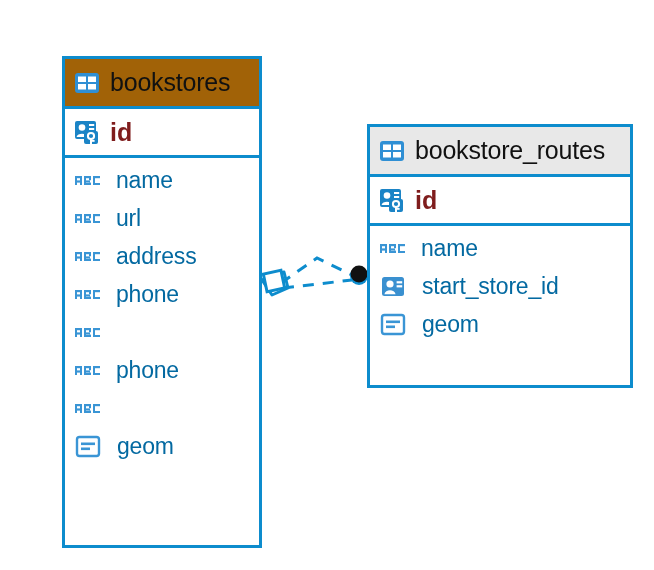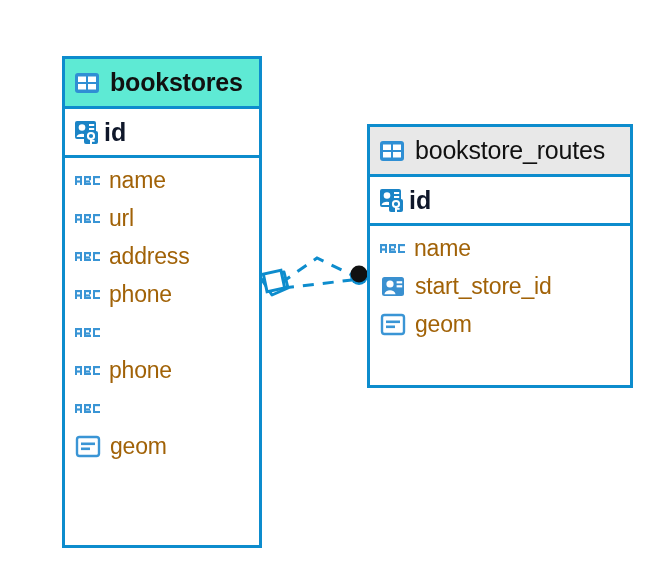--- a/index.html
+++ b/index.html
@@ -37,21 +37,21 @@
   }
 
   .entity-header {
     box-sizing: border-box;
     display: flex;
     align-items: center;
     height: 50px;
     padding-left: 8px;
     border-bottom: 3px solid #0d8ccd;
   }
-  .entity-header.selected { background: #5eead4; font-weight: bold; }
+  .entity-header.selected { background: #a16207; }
   .entity-header.plain    { background: #e8e8e8; }
 
   .entity-title {
     font-size: 25px;
     color: #111111;
     margin-left: 9px;
     white-space: nowrap;
     letter-spacing: -0.2px;
   }
 
@@ -60,38 +60,38 @@
     display: flex;
     align-items: center;
     height: 49px;
     padding-left: 8px;
     border-bottom: 3px solid #0d8ccd;
     background: #ffffff;
   }
   .pk-label {
     font-size: 25px;
     font-weight: bold;
-    color: #0f172a;
-    margin-left: 3px;
+    color: #7f1d1d;
+    margin-left: 9px;
     white-space: nowrap;
   }
 
   .field-list {
     padding-top: 3px;
   }
   .field-row {
     display: flex;
     align-items: center;
     height: 38px;
     padding-left: 9px;
   }
   .field-label {
     font-size: 23px;
-    color: #a16207;
-    margin-left: 8px;
+    color: #0369a1;
+    margin-left: 15px;
     white-space: nowrap;
     letter-spacing: -0.2px;
   }
 
   
   .icon {
     display: inline-block;
     flex: 0 0 auto;
     line-height: 0;
   }

